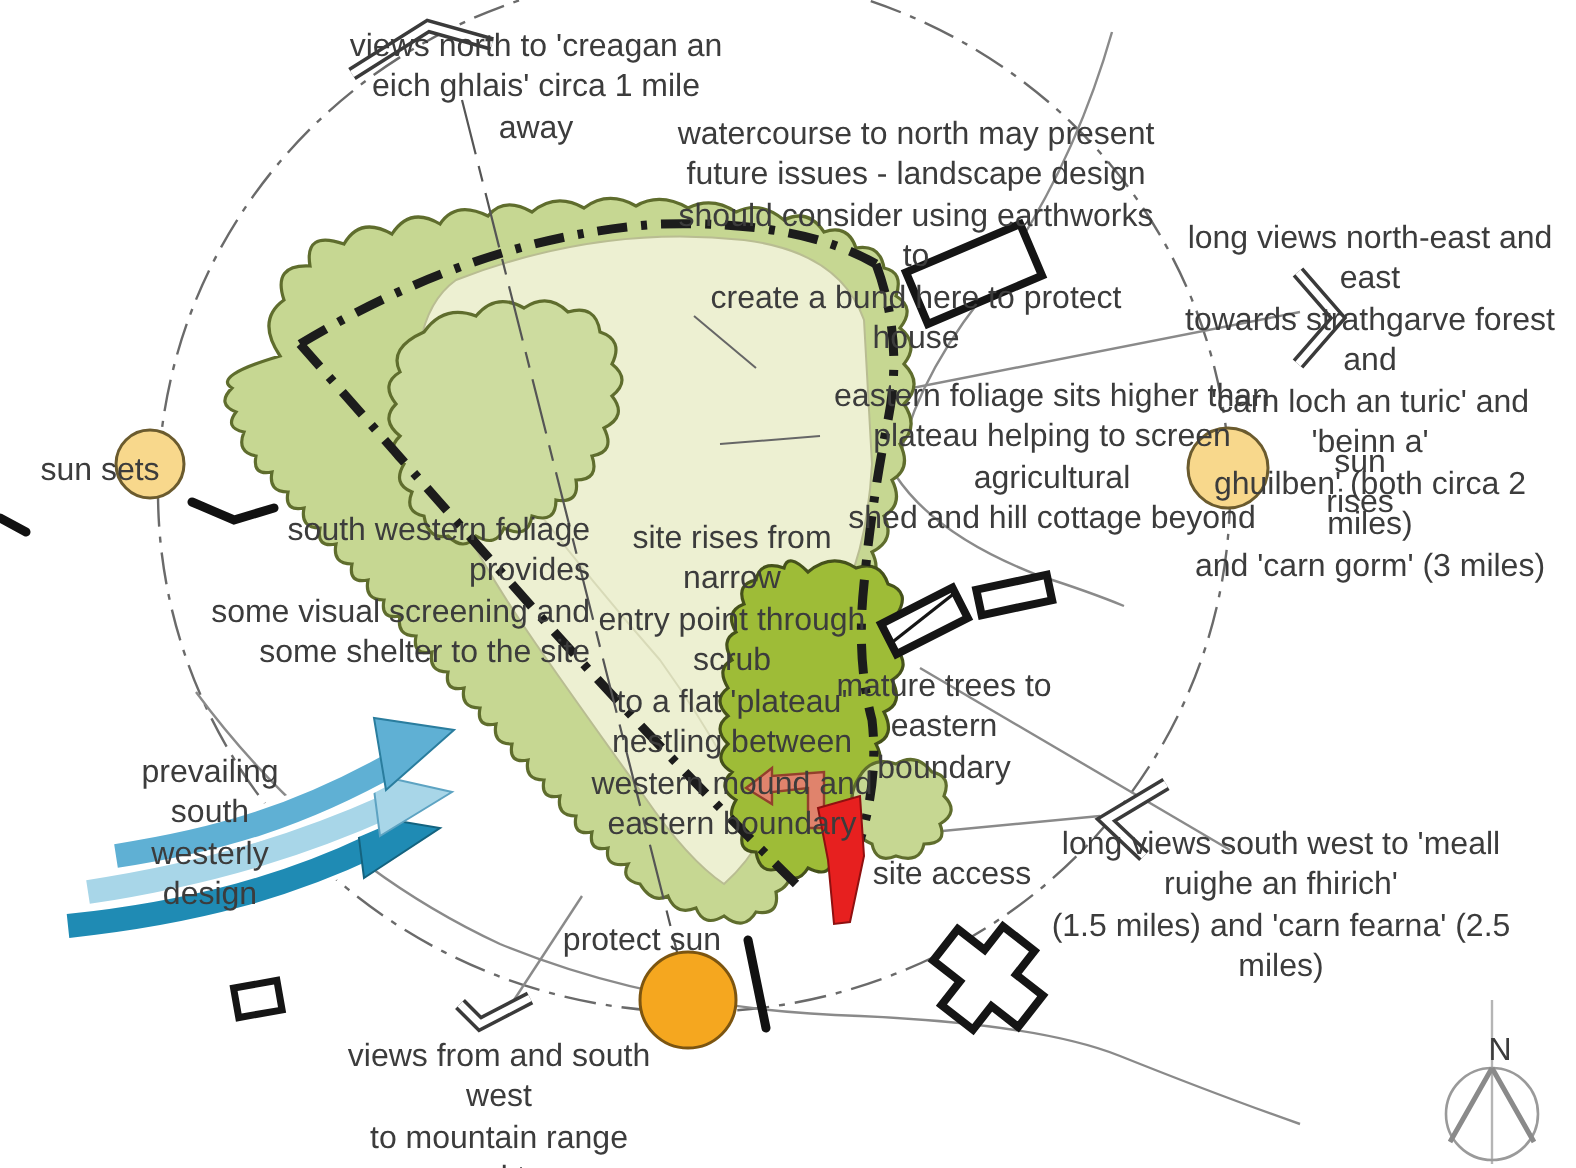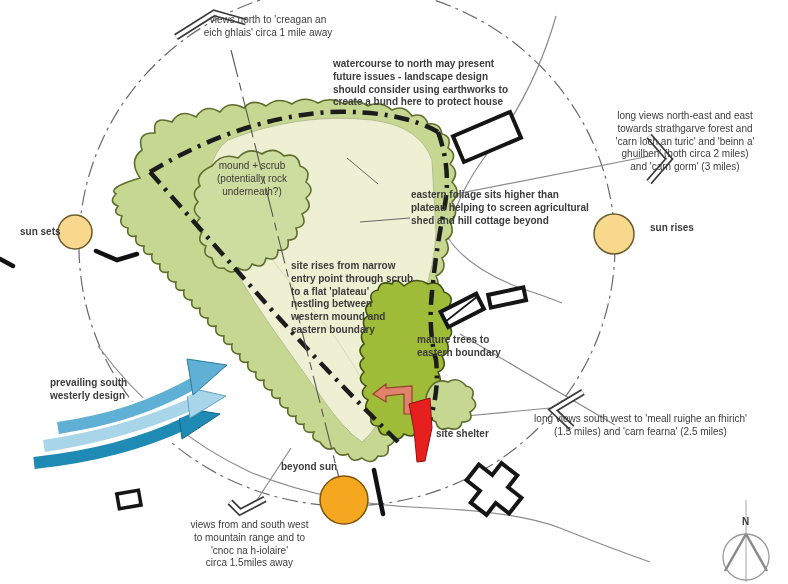--- a/index.html
+++ b/index.html
@@ -2,24 +2,24 @@
 <html><head>
 <meta charset="utf-8">
 <style>
   html,body{margin:0;padding:0;background:#ffffff;}
   #canvas{
     position:relative;width:788px;height:584px;background:#ffffff;overflow:hidden;
     font-family:"Liberation Sans","DejaVu Sans",sans-serif;
   }
   #diagram-svg{position:absolute;left:0;top:0;}
   .label{
-    position:absolute;font-size:10px;line-height:1.28;color:#3c3c3c;
+    position:absolute;font-size:16px;line-height:1.28;color:#3c3c3c;
     white-space:pre-line;
   }
-  .c{text-align:center;} .r{text-align:right;} .l{text-align:left;font-weight:bold;}
+  .c{text-align:center;} .r{text-align:right;} .l{text-align:center;}
 </style>
 </head>
 <body>
 
 <div id="canvas">
 
 <svg id="diagram-svg" width="788" height="584" viewBox="0 0 788 584">
 
   <ellipse cx="347" cy="246" rx="268" ry="260" fill="none" stroke="#6a6a6a" stroke-width="1.2" stroke-dasharray="16 5 3 5"></ellipse>
 
@@ -146,40 +146,40 @@
 <div class="label l" style="left:333px;top:58px;width:250px;">watercourse to north may present
 future issues - landscape design
 should consider using earthworks to
 create a bund here to protect house</div>
 <div class="label c" style="left:585px;top:93px;width:200px;margin-top:17px;">long views north-east and east
 towards strathgarve forest and
 'carn loch an turic' and 'beinn a'
 ghuilben' (both circa 2 miles)
 and 'carn gorm' (3 miles)</div>
 <div class="label l" style="left:8px;top:226px;width:60px;margin-left:12px;">sun sets</div>
-<div class="label c" style="left:182px;top:160px;width:140px;">mound + scrub
-(potentially rock
-underneath?)</div>
 <div class="label l" style="left:411px;top:189px;width:230px;">eastern foliage sits higher than
 plateau helping to screen agricultural
 shed and hill cottage beyond</div>
 <div class="label l" style="left:650px;top:222px;width:60px;">sun rises</div>
+<div class="label r" style="left:105px;top:256px;width:190px;">south western foliage provides
+some visual screening and
+some shelter to the site</div>
 <div class="label l" style="left:291px;top:260px;width:150px;">site rises from narrow
 entry point through scrub
 to a flat 'plateau'
 nestling between
 western mound and
 eastern boundary</div>
 <div class="label l" style="left:417px;top:334px;width:110px;">mature trees to
 eastern boundary</div>
 <div class="label l" style="left:50px;top:377px;width:110px;">prevailing south
 westerly design</div>
 <div class="label c" style="left:513px;top:413px;width:255px;">long views south west to 'meall ruighe an fhirich'
 (1.5 miles) and 'carn fearna' (2.5 miles)</div>
-<div class="label l" style="left:281px;top:461px;width:80px;">beyond sun</div>
-<div class="label l" style="left:436px;top:428px;width:80px;">site shelter</div>
+<div class="label l" style="left:281px;top:461px;width:80px;">protect sun</div>
+<div class="label l" style="left:436px;top:428px;width:80px;">site access</div>
 <div class="label c" style="left:172px;top:519px;width:155px;">views from and south west
 to mountain range and to
 'cnoc na h-iolaire'
 circa 1.5miles away</div>
 <div class="label l" style="left:742px;top:516px;width:16px;">N</div>
 
 </div>
 
 </body></html>

